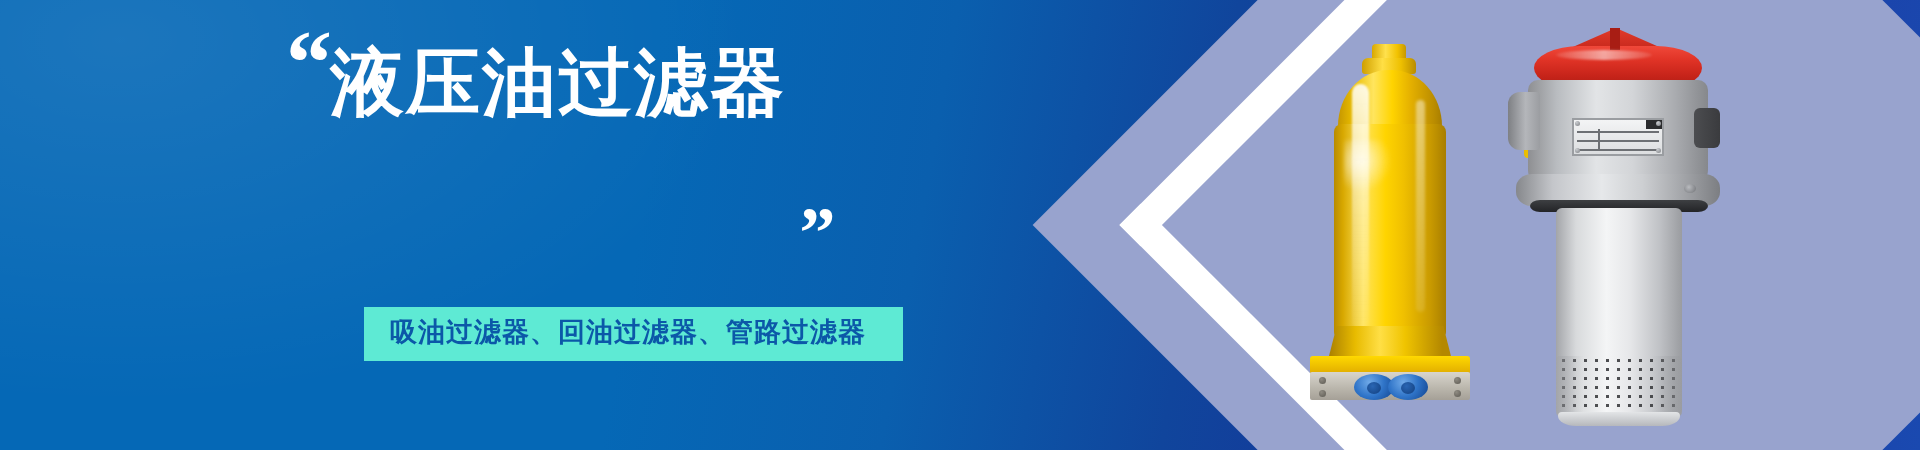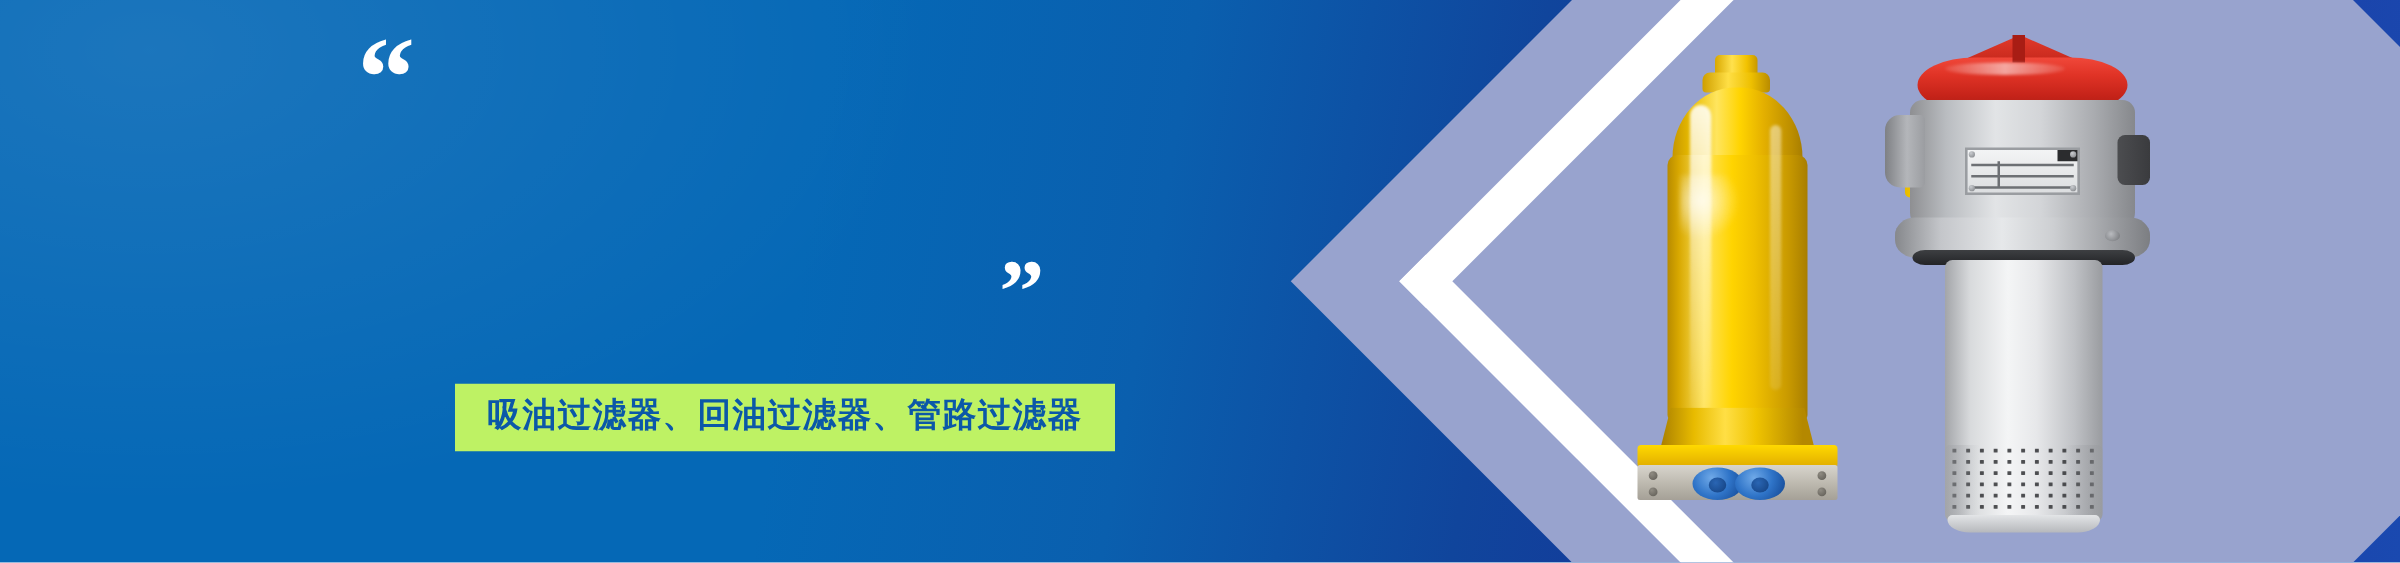--- a/index.html
+++ b/index.html
@@ -83,22 +83,22 @@
     line-height:1.12;
     letter-spacing:2px;
     white-space:nowrap;
   }
   .headline .l1{display:block;text-align:left;}
   .headline .l2{display:block;text-align:right;padding-right:46px;}
 
   .subtitle-box{
     position:absolute;
     left:364px;top:307px;
-    background:#bef264;
-    padding:11px 26px 13px 26px;
+    background:#5eead4;
+    padding:11px 37px 13px 26px;
     box-shadow:0 0 0 rgba(0,0,0,0);
   }
   .subtitle-box .txt{
     color:#0b58a8;
     font-size:27px;
     font-weight:700;
     letter-spacing:1px;
     line-height:1.1;
     white-space:nowrap;
   }
@@ -303,20 +303,21 @@
   <div class="bg-wash"></div>
 
   <div class="diamond"></div>
   <div class="chevron"></div>
 
   <div class="text-wrap">
 
     <span class="quote-open">“</span>
 
     <div class="headline">
+      <span class="l1">液压油过滤器</span>
     </div>
 
     <span class="quote-close">„</span>
 
     <div class="subtitle-box">
       <span class="txt">吸油过滤器、回油过滤器、管路过滤器</span>
     </div>
   </div>
 
   <div class="prod-yellow">

